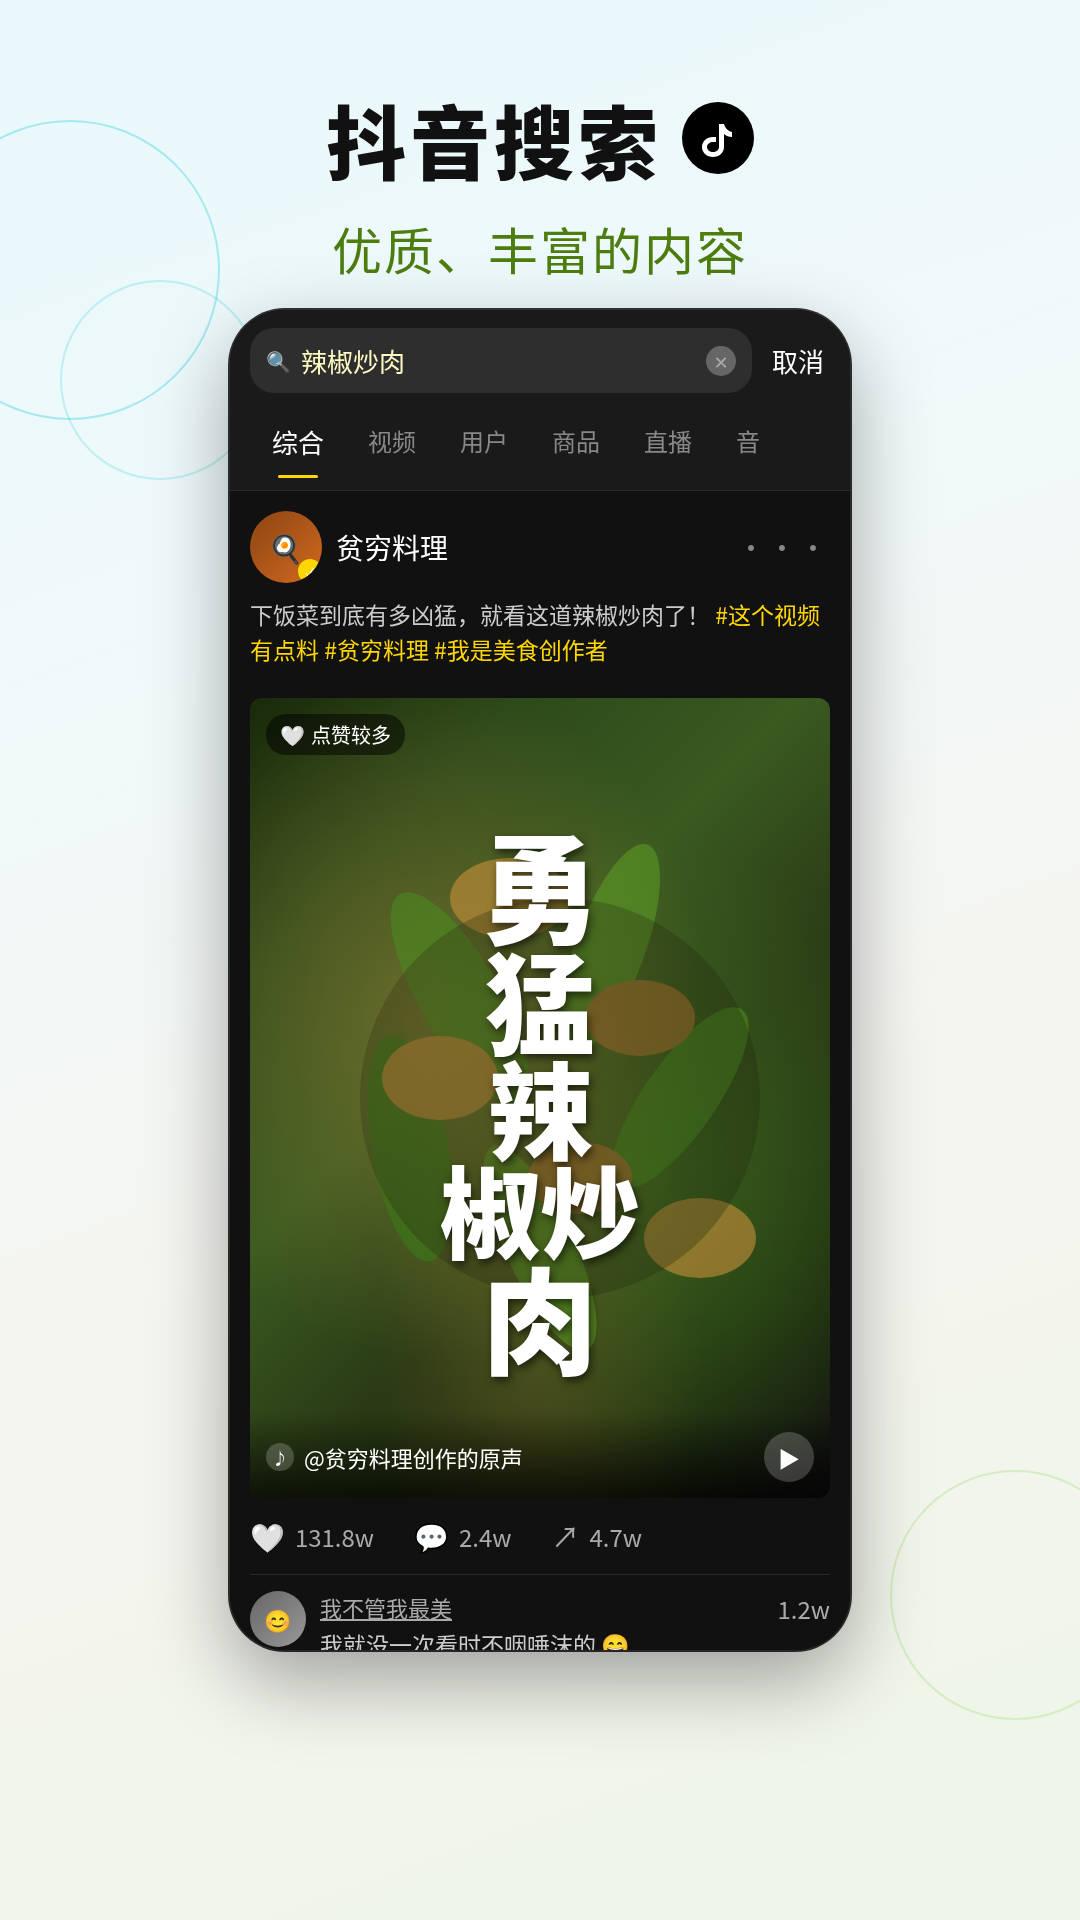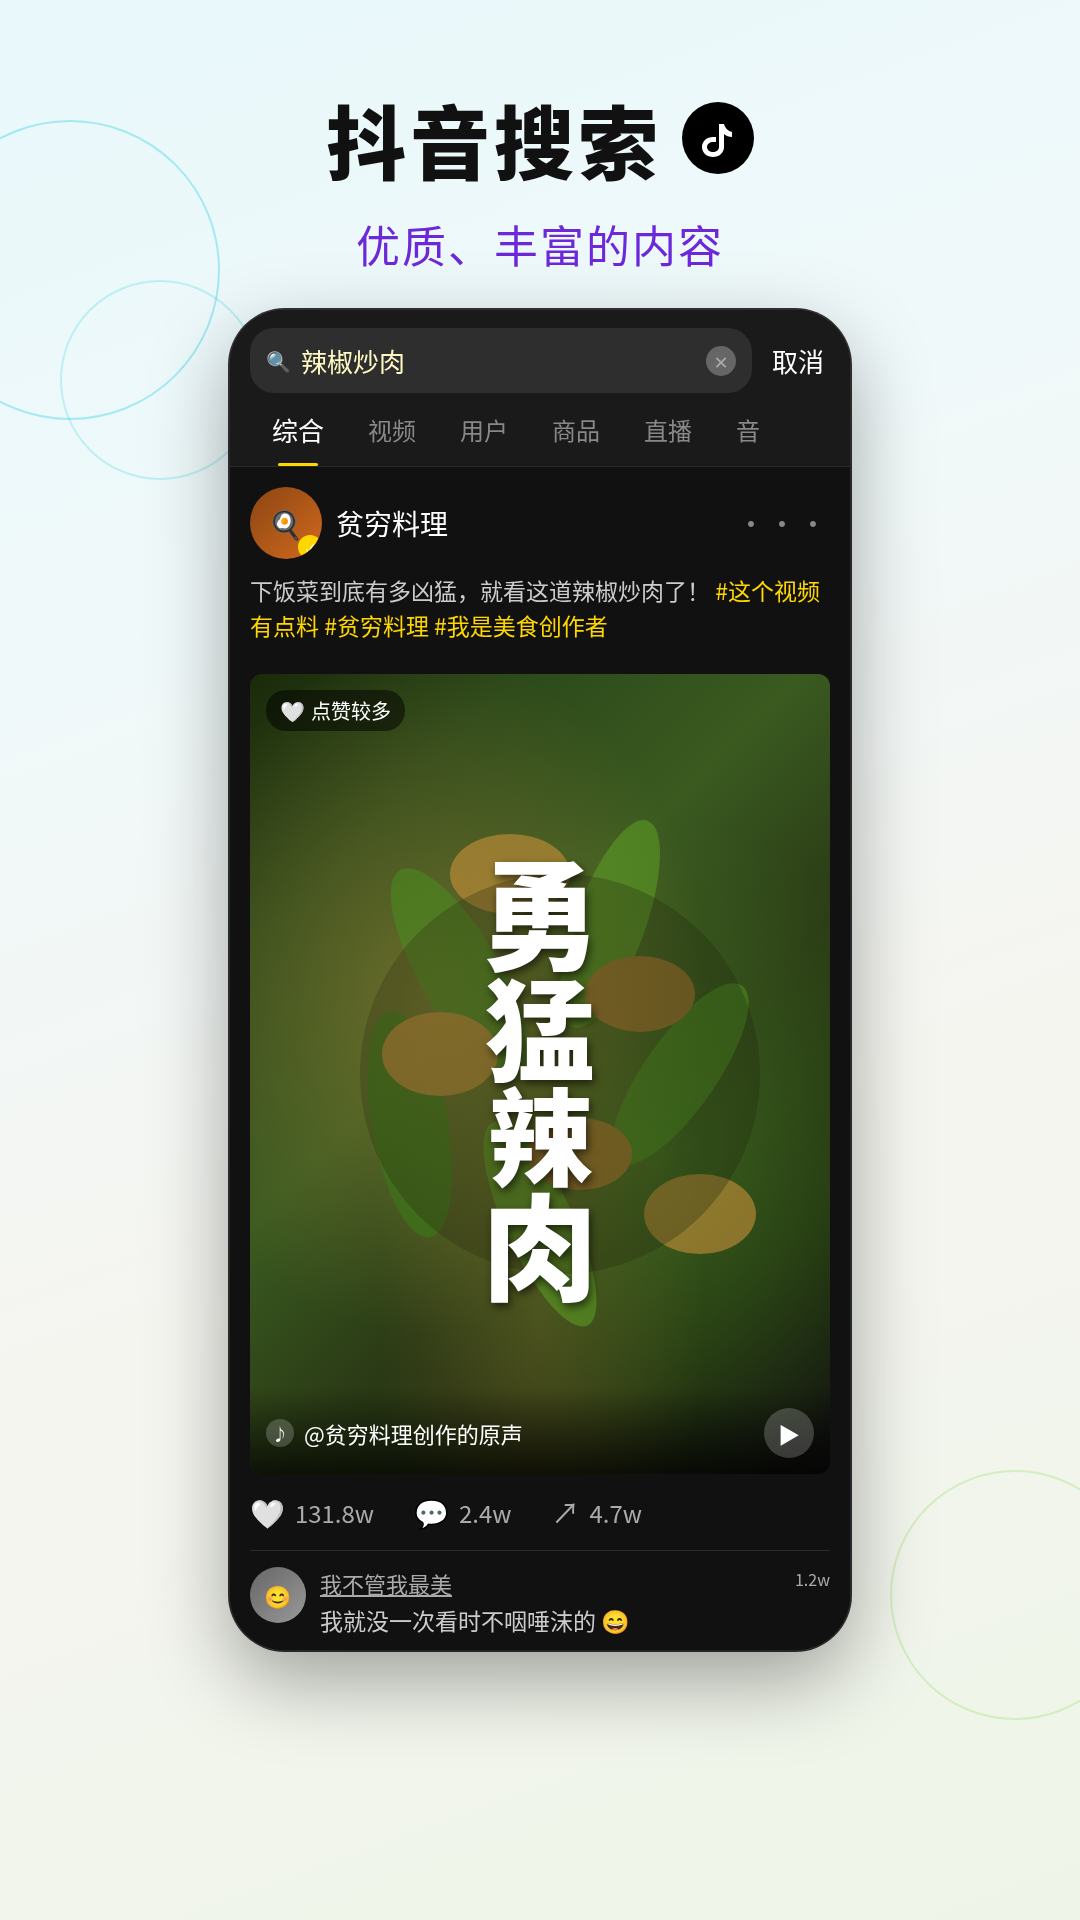--- a/index.html
+++ b/index.html
@@ -57,22 +57,22 @@
       width: 72px;
       height: 72px;
       background: #000;
       border-radius: 50%;
       display: inline-flex;
       align-items: center;
       justify-content: center;
       margin-left: 8px;
     }
     .subtitle {
-      font-size: 44px;
-      color: #6d28d9;
+      font-size: 50px;
+      color: #4d7c0f;
       margin-top: 16px;
       letter-spacing: 2px;
     }
 
     
     .phone-container {
       position: absolute;
       top: 310px;
       left: 50%;
       transform: translateX(-50%);
@@ -132,22 +132,21 @@
       color: #fff;
       font-size: 26px;
       padding: 0 6px;
       white-space: nowrap;
     }
 
     
     .tabs-area {
       background: #1a1a1a;
       display: flex;
-      align-items: center;
-      padding: 0 20px;
+      padding: 12px 20px;
       border-bottom: 1px solid #2a2a2a;
     }
     .tab-item {
       color: #888;
       font-size: 24px;
       padding: 18px 22px;
       position: relative;
       white-space: nowrap;
     }
     .tab-item.active {
@@ -330,21 +329,21 @@
       font-size: 22px;
       text-decoration: underline;
     }
     .comment-text {
       color: #ccc;
       font-size: 23px;
       margin-top: 4px;
     }
     .comment-likes {
       color: #aaa;
-      font-size: 16px;
+      font-size: 24px;
       text-align: right;
       flex-shrink: 0;
     }
   </style>
 </head>
 <body>
 
 <div class="bg-circle-1"></div>
 <div class="bg-circle-2"></div>
 <div class="bg-circle-3"></div>
@@ -435,20 +434,21 @@
 
           <div class="video-like-badge">
             <span>🤍</span>
             <span>点赞较多</span>
           </div>
 
           <div class="video-title-overlay">
             <div style="font-size:120px;line-height:1;">勇</div>
             <div style="font-size:110px;line-height:1;">猛</div>
             <div style="font-size:105px;line-height:1;">辣</div>
+            <div style="font-size:100px;line-height:1;">椒炒</div>
             <div style="font-size:115px;line-height:1;">肉</div>
           </div>
 
           <div class="video-bottom-bar">
             <div class="tiktok-small-logo">♪</div>
             <span class="video-source-text">@贫穷料理创作的原声</span>
             <div class="play-btn">▶</div>
           </div>
         </div>
 

